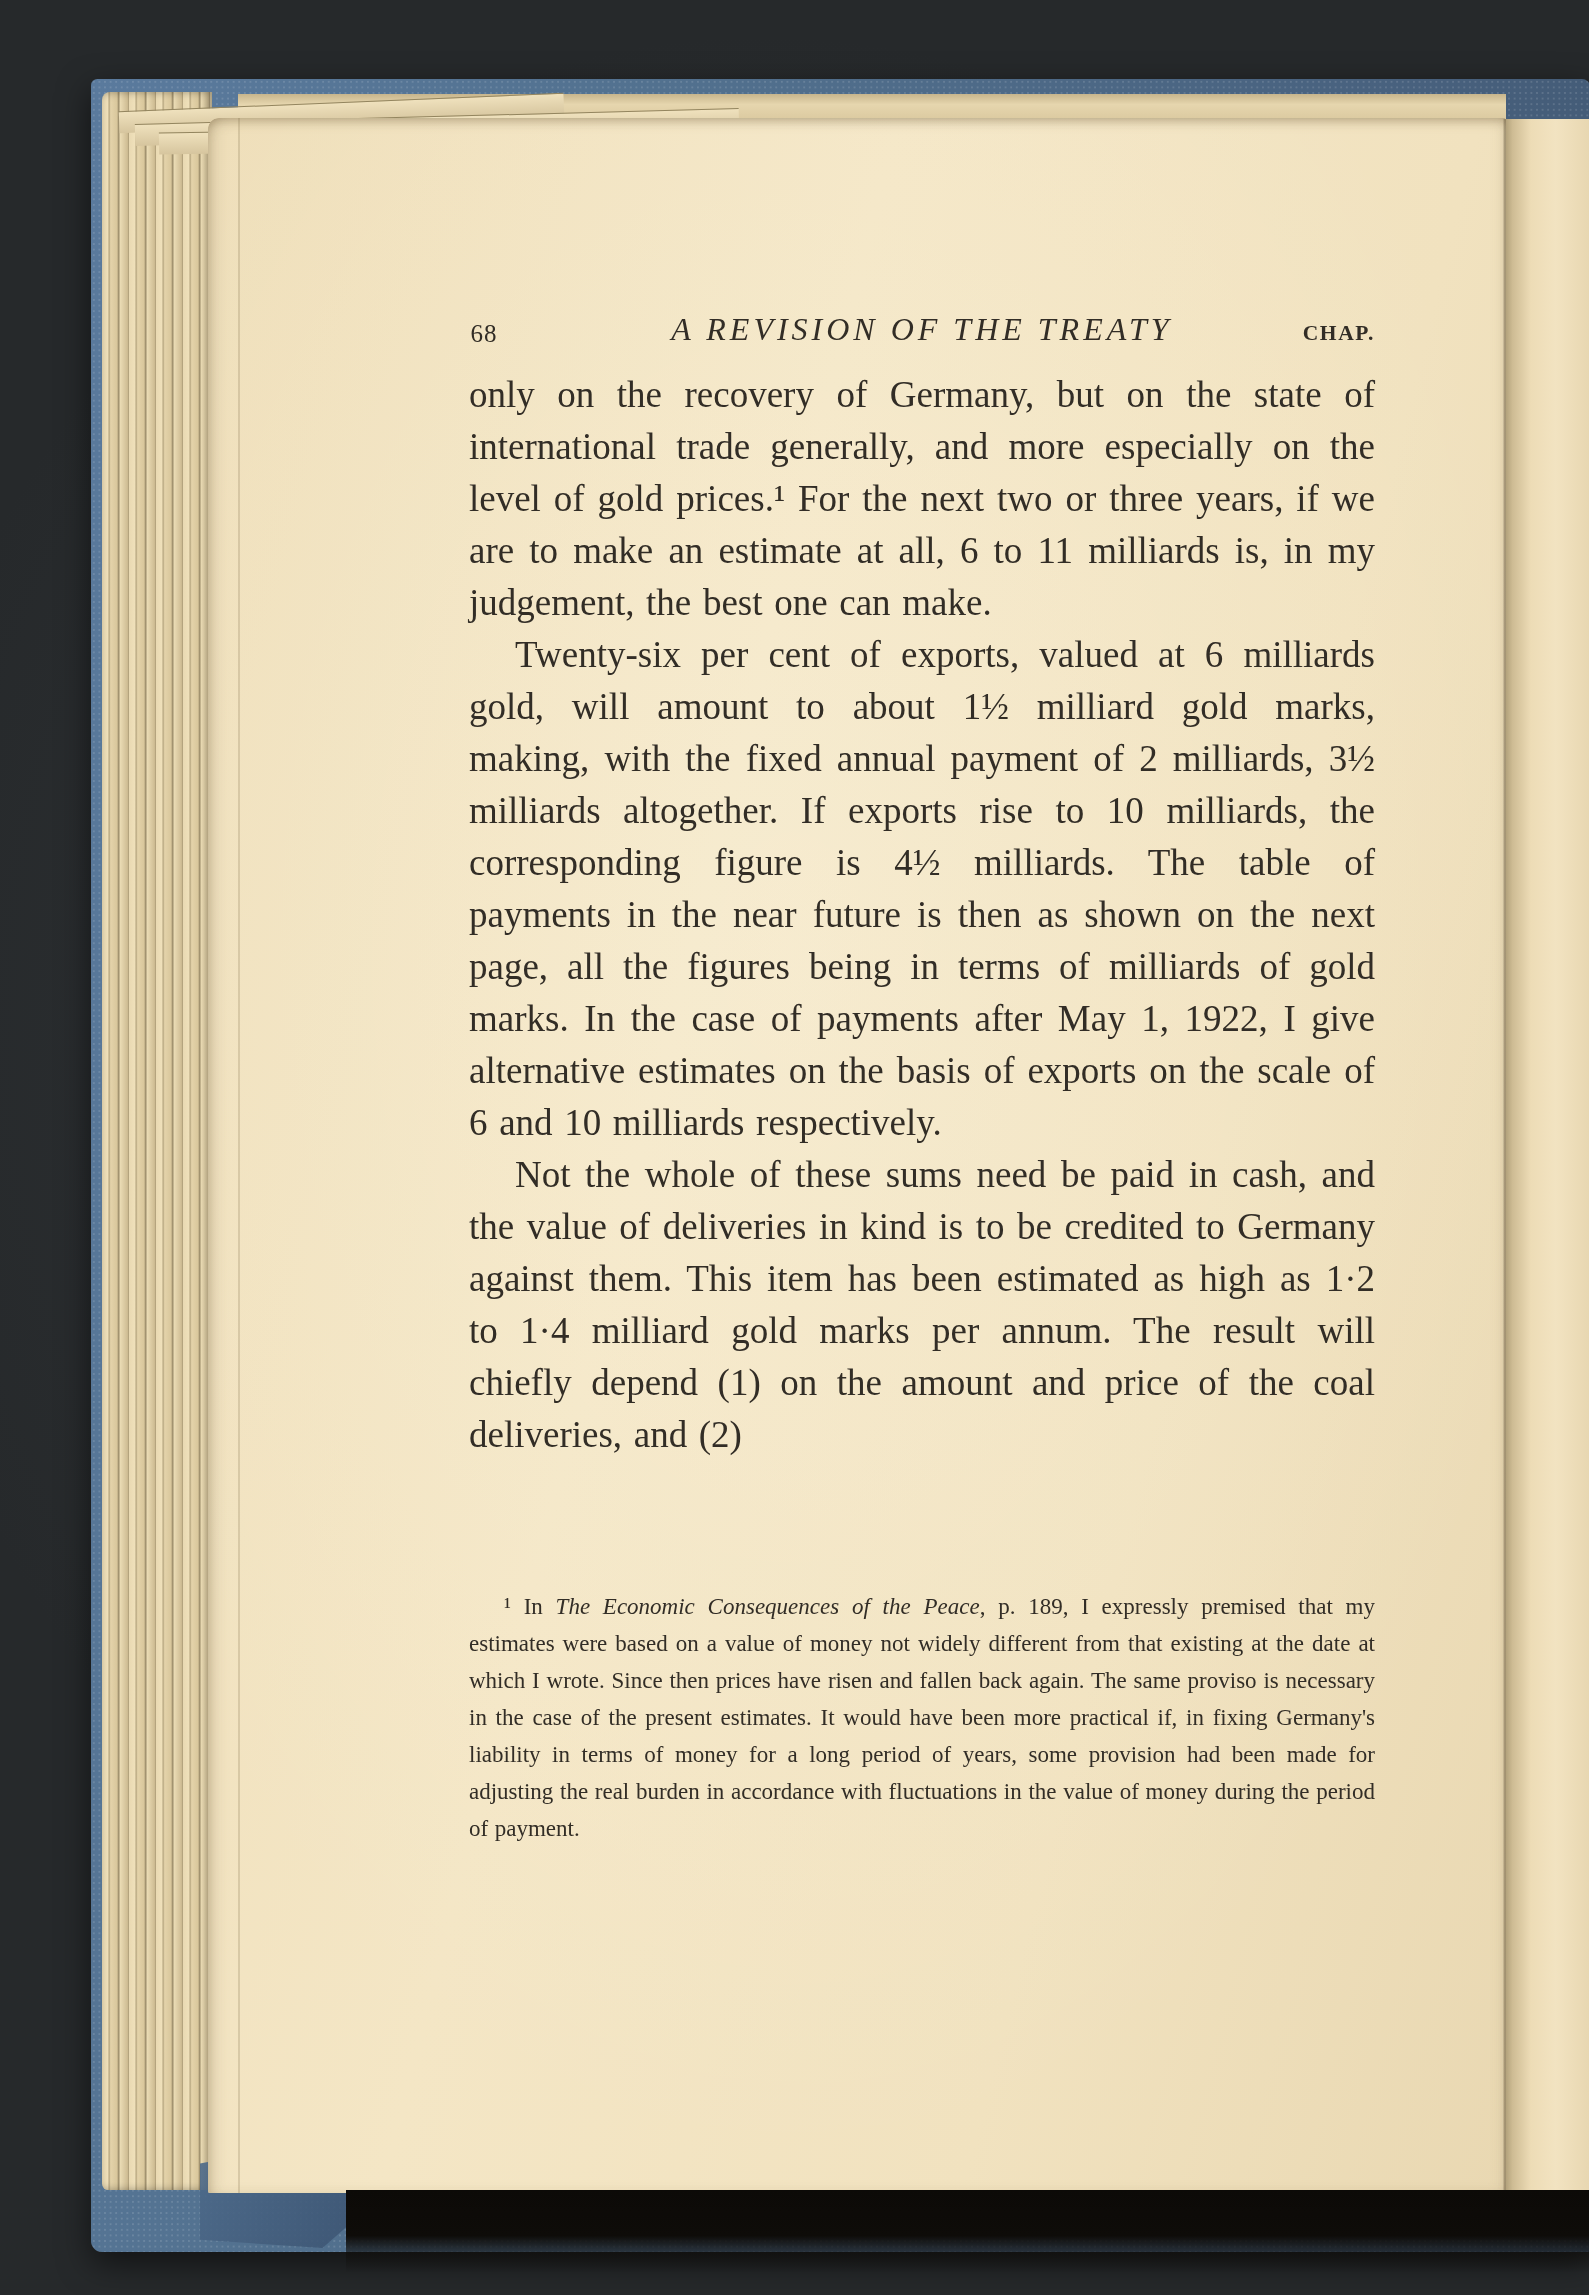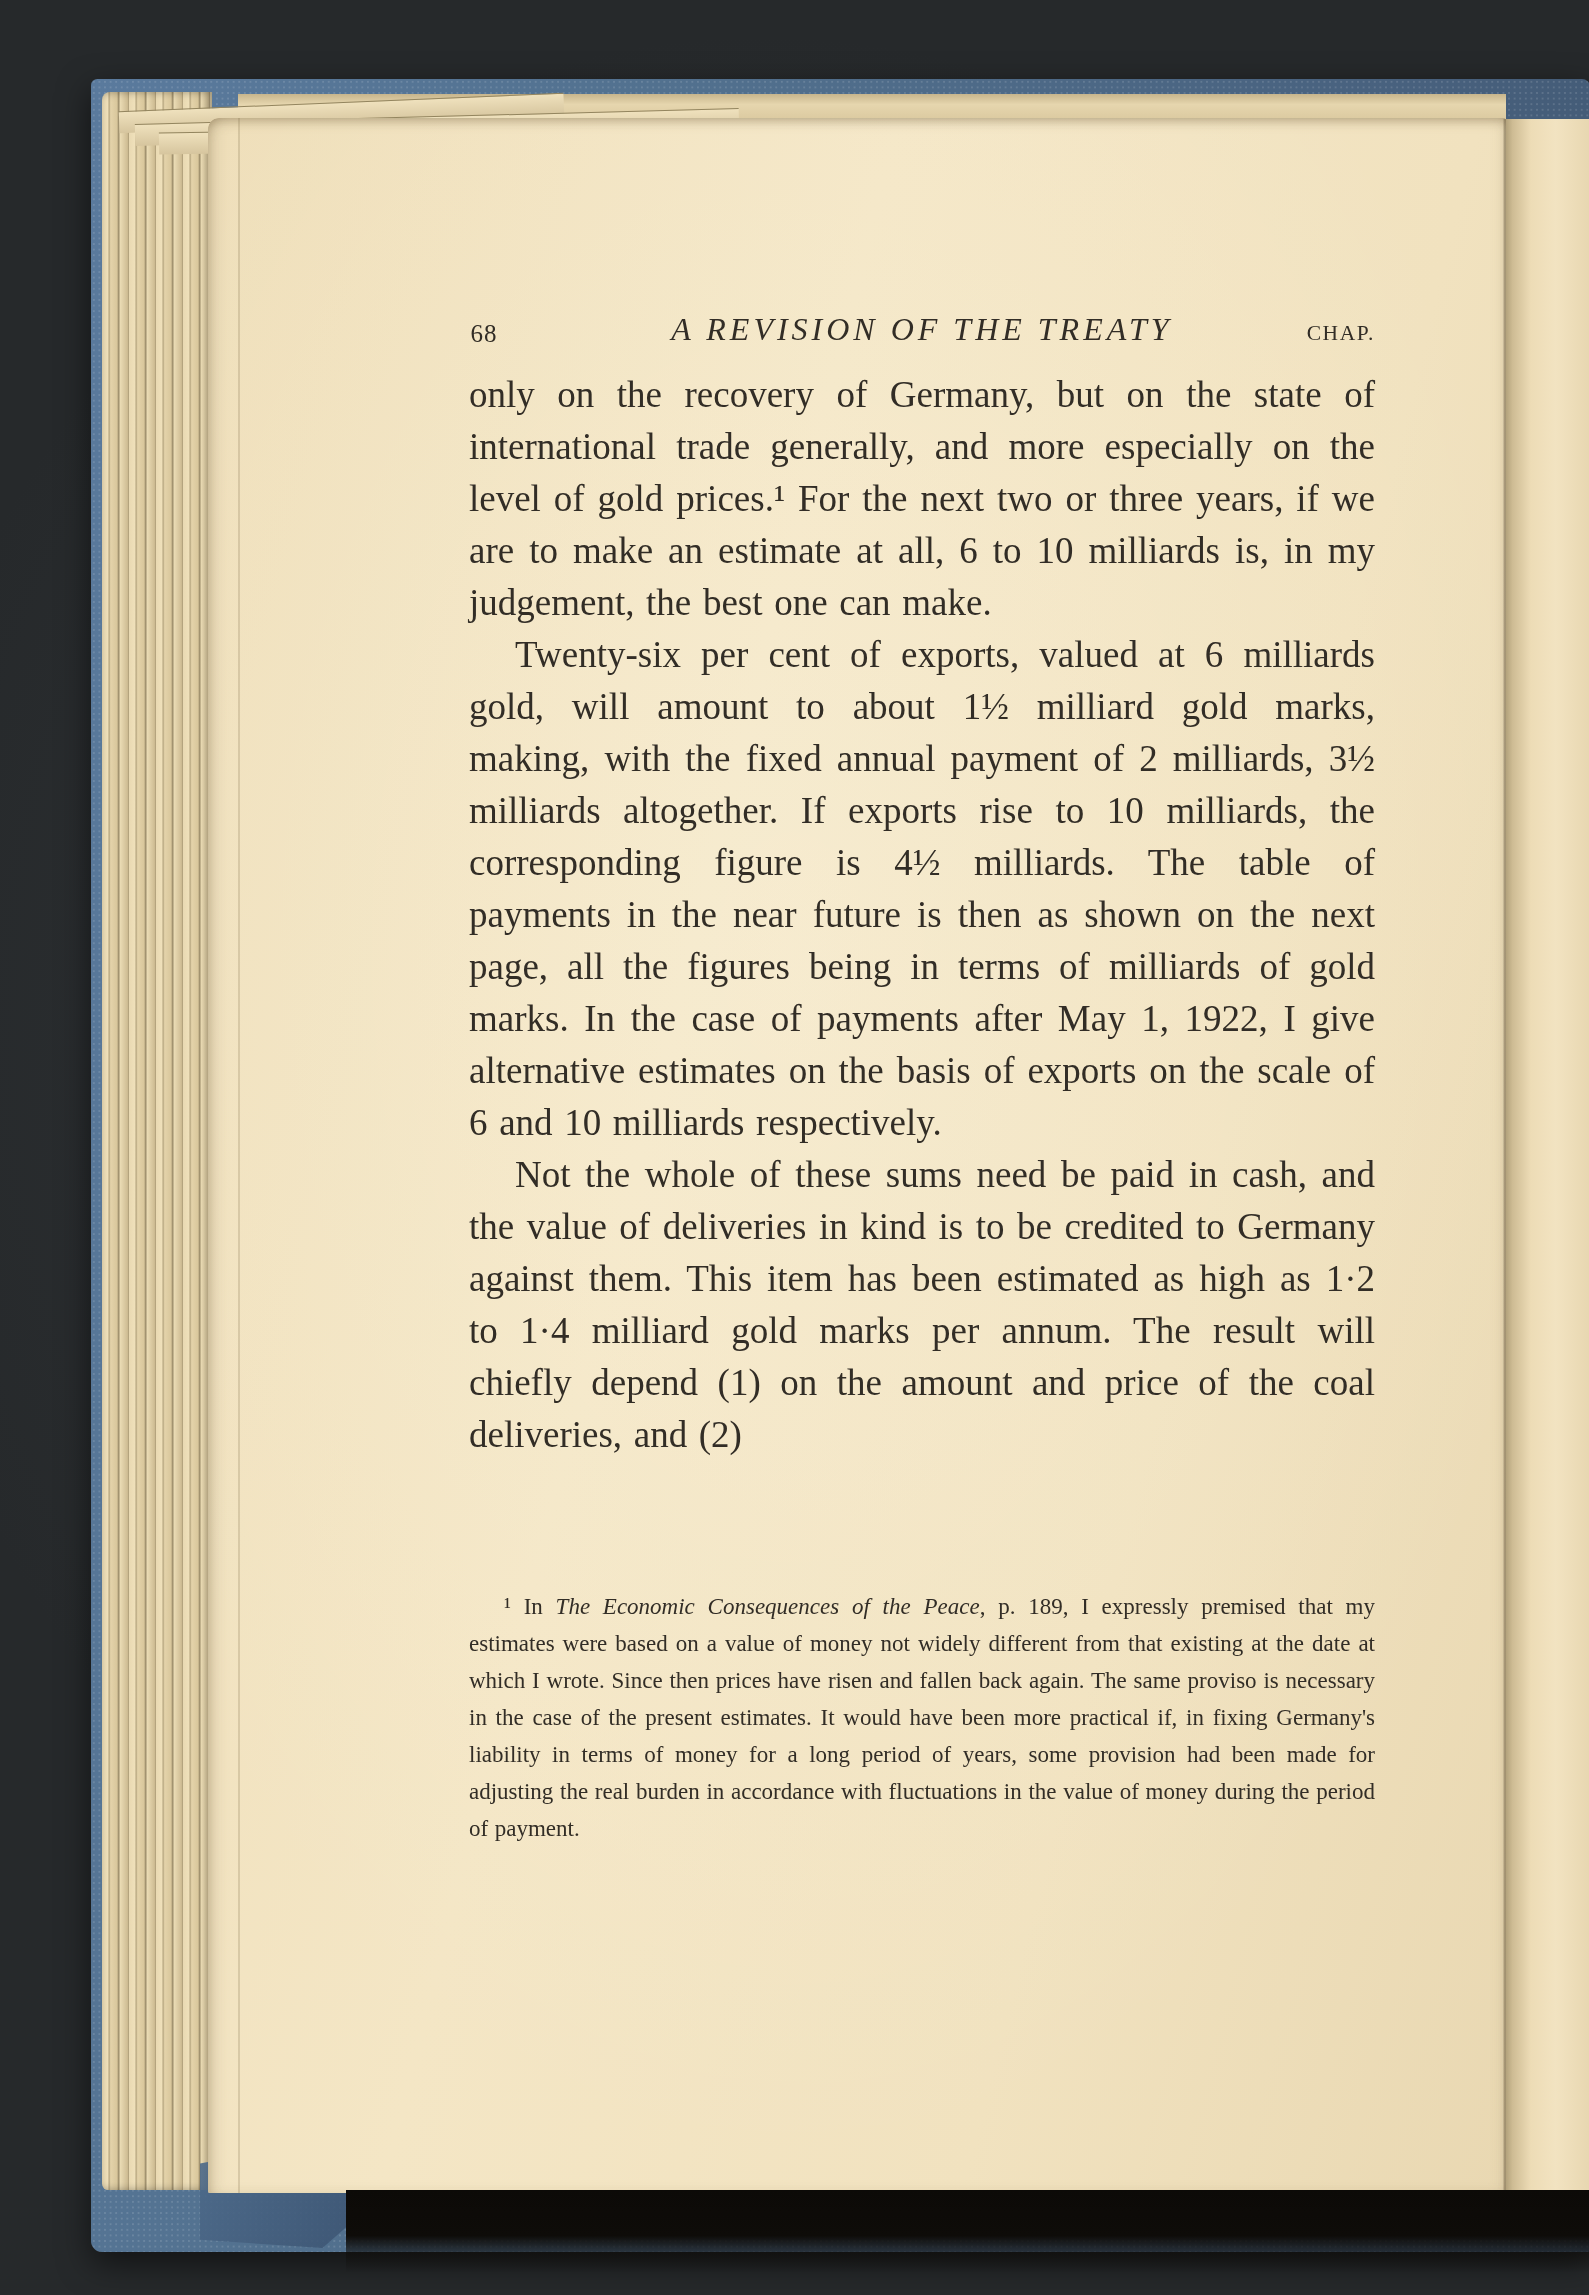--- a/index.html
+++ b/index.html
@@ -124,21 +124,21 @@
     font-size: 25px; letter-spacing: 0.8px;
   }
   .running-title {
     position: absolute; left: 50%; bottom: 0;
     transform: translateX(-50%);
     font-size: 32px; font-style: italic;
     letter-spacing: 4px; white-space: nowrap;
   }
   .chapter-label {
     position: absolute; right: 0; bottom: 1.6px;
-    font-size: 21.5px; letter-spacing: 1.6px;
+    font-size: 21.5px; letter-spacing: 1.6px; font-weight: bold;
   }
   .body-text {
     position: absolute;
     left: 261px; top: 251px;
     width: 906px;
   }
   .body-text p {
     margin: 0;
     font-size: 37px;
     line-height: 52px;
@@ -184,21 +184,21 @@
 
   <div class="content">
 
     <div class="page-header">
       <span class="page-number">68</span>
       <span class="running-title">A REVISION OF THE TREATY</span>
       <span class="chapter-label">CHAP.</span>
     </div>
 
     <div class="body-text">
-      <p>only on the recovery of Germany, but on the state of international trade generally, and more especially on the level of gold prices.¹  For the next two or three years, if we are to make an estimate at all, 6 to 10 milliards is, in my judgement, the best one can make.</p>
+      <p>only on the recovery of Germany, but on the state of international trade generally, and more especially on the level of gold prices.¹  For the next two or three years, if we are to make an estimate at all, 6 to 11 milliards is, in my judgement, the best one can make.</p>
       <p class="indent">Twenty-six per cent of exports, valued at 6 milliards gold, will amount to about 1½ milliard gold marks, making, with the fixed annual payment of 2 milliards, 3½ milliards altogether.  If exports rise to 10 milliards, the corresponding figure is 4½ milliards.  The table of payments in the near future is then as shown on the next page, all the figures being in terms of milliards of gold marks.  In the case of payments after May 1, 1922, I give alternative estimates on the basis of exports on the scale of 6 and 10 milliards respectively.</p>
       <p class="indent">Not the whole of these sums need be paid in cash, and the value of deliveries in kind is to be credited to Germany against them.  This item has been estimated as high as 1·2 to 1·4 milliard gold marks per annum.  The result will chiefly depend (1) on the amount and price of the coal deliveries, and (2)</p>
     </div>
 
     <div class="footnote">
       <span>¹ In </span><span class="it">The Economic Consequences of the Peace</span><span>, p. 189, I expressly premised that my estimates were based on a value of money not widely different from that existing at the date at which I wrote.  Since then prices have risen and fallen back again.  The same proviso is necessary in the case of the present estimates.  It would have been more practical if, in fixing Germany's liability in terms of money for a long period of years, some provision had been made for adjusting the real burden in accordance with fluctuations in the value of money during the period of payment.</span>
     </div>
 
   </div>
 </div>

